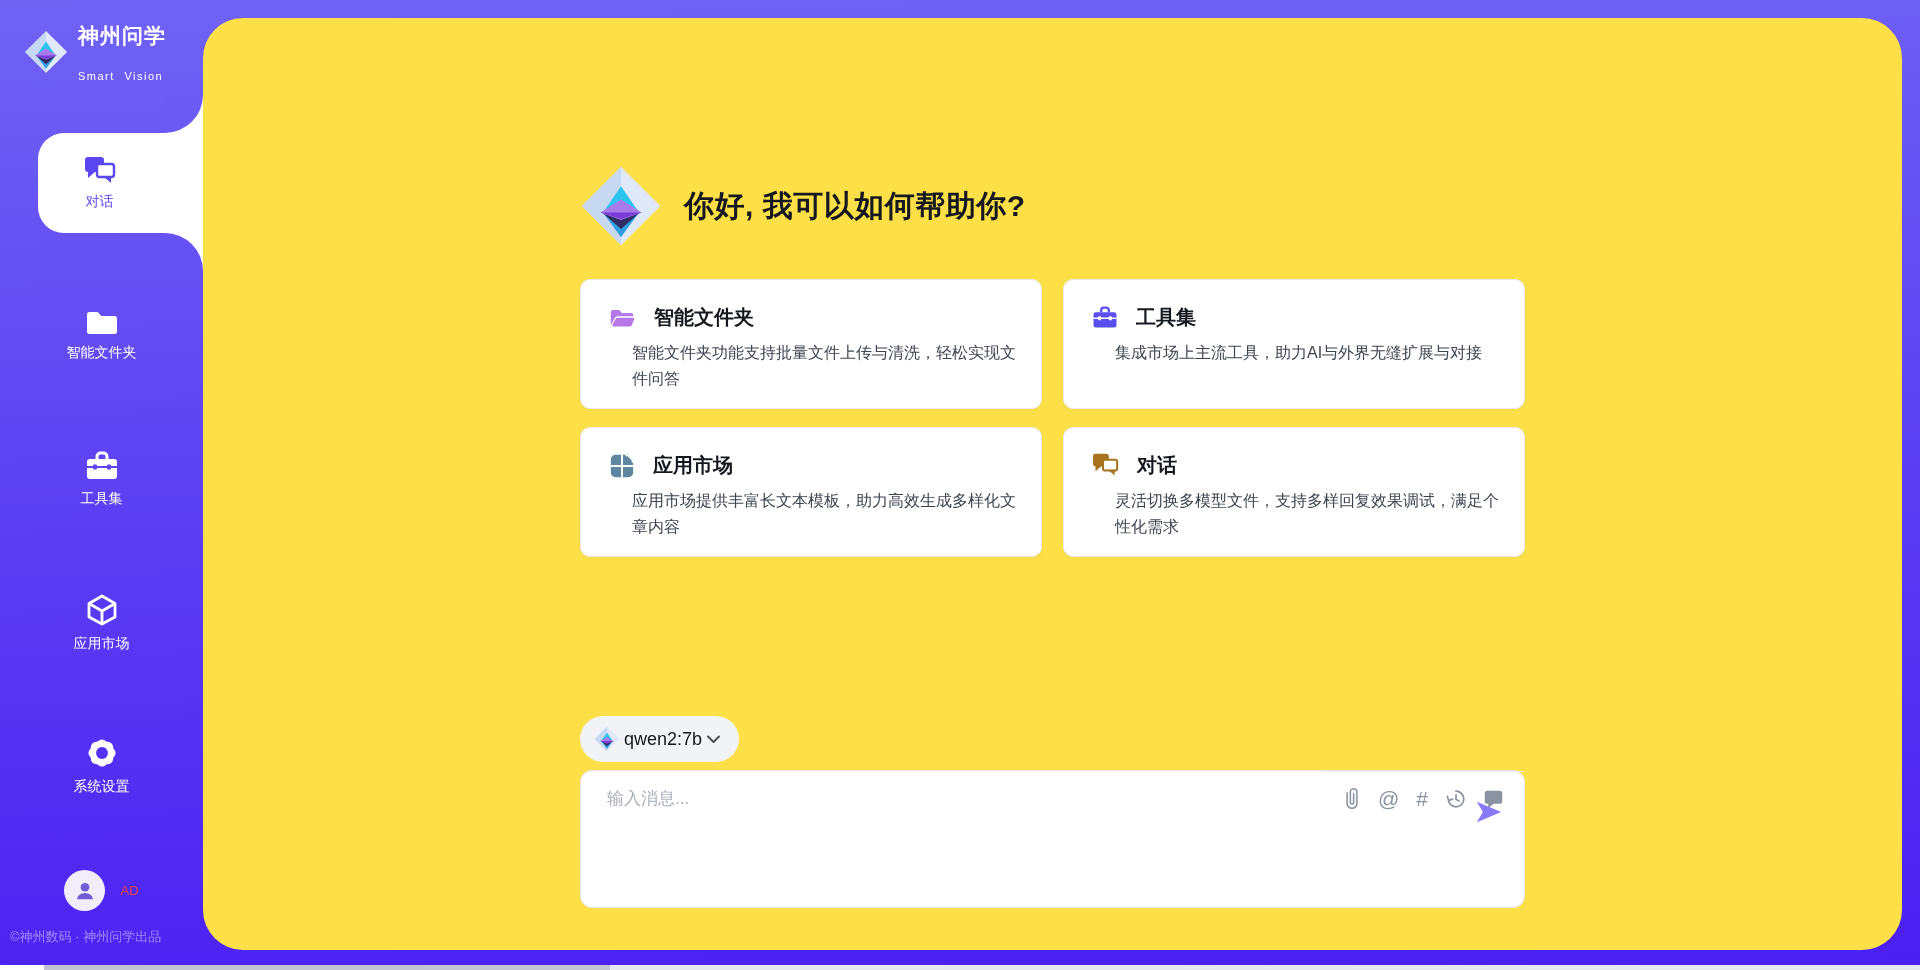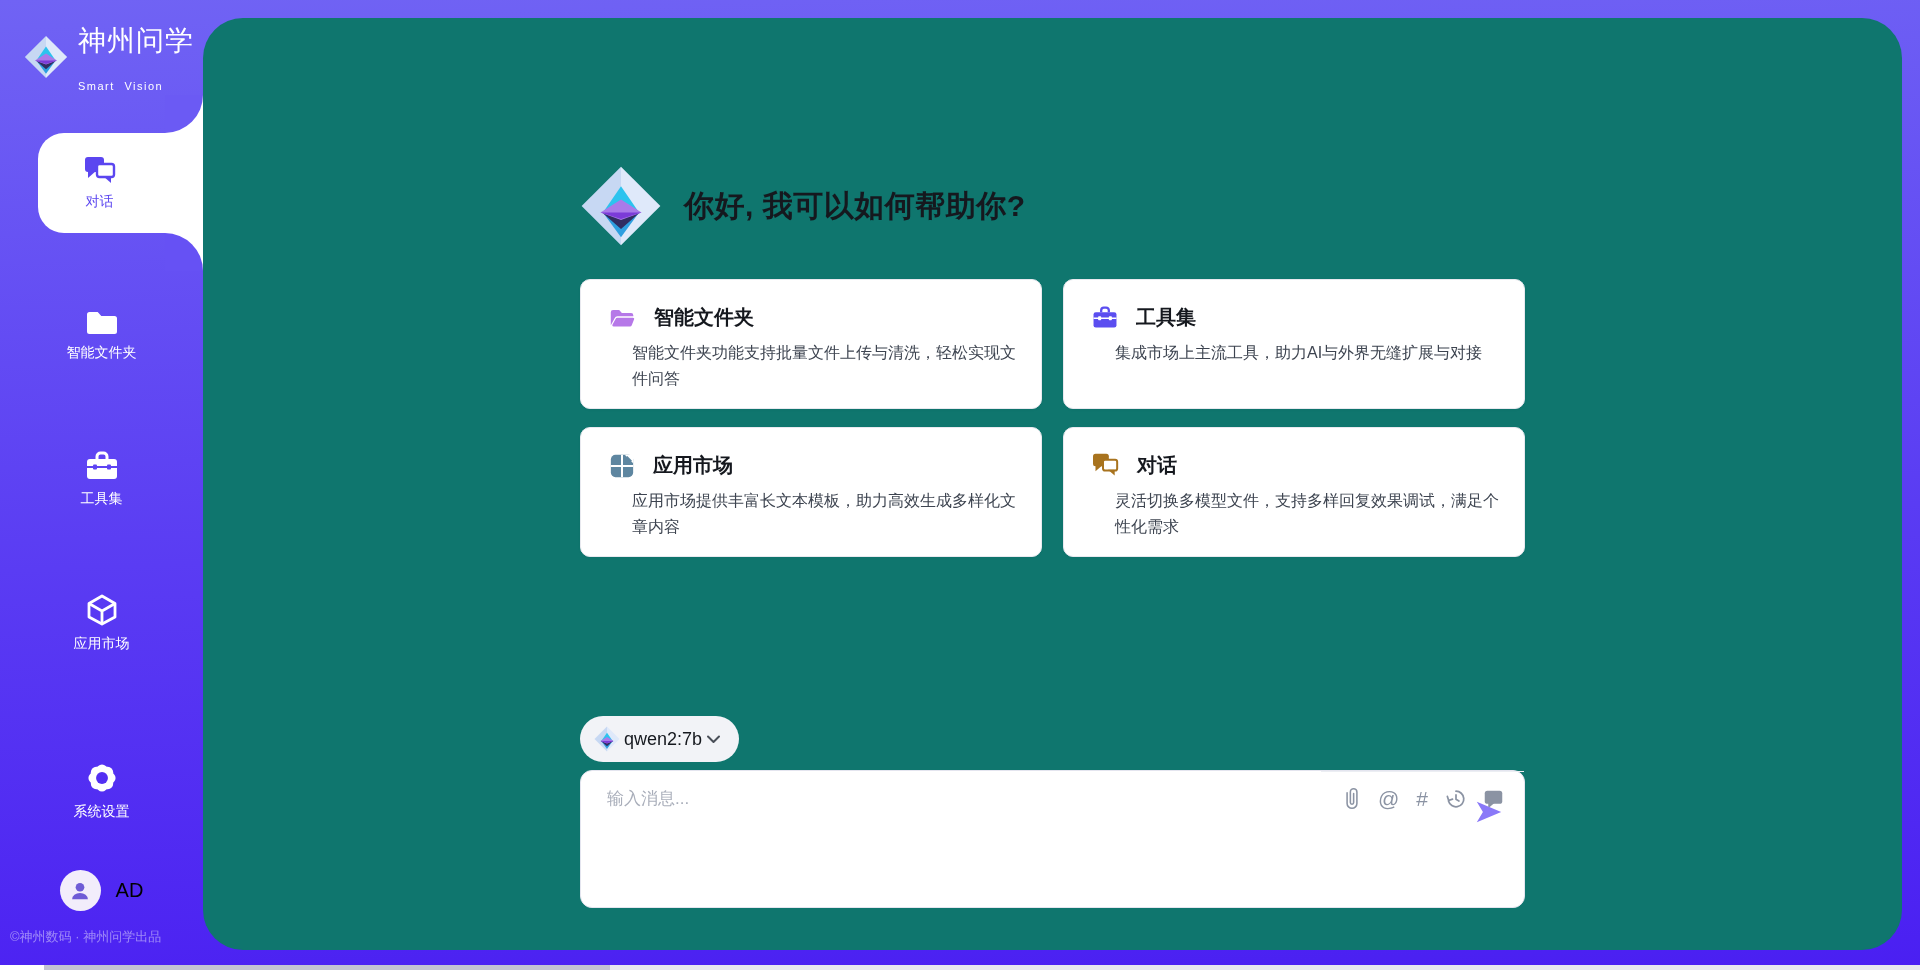--- a/index.html
+++ b/index.html
@@ -7,21 +7,21 @@
   body {
     font-family:"Liberation Sans","DejaVu Sans",sans-serif;
     background:linear-gradient(178deg,#7063f4 0%,#5a3cf3 55%,#4a1ff2 100%);
     position:relative;
   }
 
   
   .sidebar { position:absolute; left:0; top:0; width:203px; height:970px; }
   .brand { position:absolute; left:24px; top:22px; display:flex; align-items:center; gap:10px; }
   .brand-logo { width:44px; height:44px; }
-  .brand-name { color:#fff; font-size:28px; font-weight:400; letter-spacing:1px; }
+  .brand-name { color:#fff; font-size:21px; font-weight:700; letter-spacing:1px; }
   .brand-sub { color:#fff; font-size:11px; letter-spacing:1.5px; word-spacing:5px; margin-top:20px; }
 
   .tab-active {
     position:absolute; left:38px; top:133px; width:165px; height:100px;
     background:#fff; border-radius:26px 0 0 26px;
     display:flex; flex-direction:column; align-items:center; justify-content:center;
     gap:7px; padding-right:42px; cursor:pointer;
   }
   .tab-active .nav-label { color:#5b46f0; }
   .fillet { position:absolute; width:38px; height:38px; left:165px; background:#fff; }
@@ -32,27 +32,27 @@
 
   .nav-item {
     position:absolute; left:0; width:203px; height:70px;
     display:flex; flex-direction:column; align-items:center; justify-content:center;
     gap:8px; cursor:pointer;
   }
   .nav-label { color:#fff; font-size:14px; }
 
   .user-row { position:absolute; left:0; top:870px; width:203px; display:flex; align-items:center; justify-content:center; gap:15px; cursor:pointer; }
   .avatar { width:41px; height:41px; border-radius:50%; background:#f2edfb; display:flex; align-items:center; justify-content:center; }
-  .user-name { color:#000000; font-size:20px; font-weight:500; }
+  .user-name { color:#ef4444; font-size:13px; font-weight:500; }
   .side-footer { position:absolute; left:10px; top:928px; color:rgba(255,255,255,0.45); font-size:13px;text-align:center; }
 
   
   .panel {
     position:absolute; left:203px; top:18px; right:18px; bottom:20px;
-    background:#0f766e; border-radius:40px;
+    background:#fde047; border-radius:40px;
   }
   .content { position:relative; width:945px; margin:147px auto 0; }
 
   .greeting-row { display:flex; align-items:center; gap:22px; height:82px; }
   .greeting-logo { width:82px; height:82px; }
   .greeting-text { font-size:30px; font-weight:700; color:#15181e; letter-spacing:0.5px; }
 
   .cards { margin-top:32px; display:grid; grid-template-columns:462px 462px; grid-auto-rows:130px; column-gap:21px; row-gap:18px; }
   .card {
     border:1px solid #e8e9ef; border-radius:10px; background:#fff;
@@ -155,21 +155,21 @@
   </div>
 
   <div class="nav-item" style="top:588px">
     <svg width="34" height="34" viewBox="0 0 34 34">
       <path d="M17 3 L30 10.5 V24 L17 31 L4 24 V10.5 Z" fill="none" stroke="#fff" stroke-width="2.8" stroke-linejoin="round"></path>
       <path d="M4 10.5 L17 18 L30 10.5 M17 18 V31" fill="none" stroke="#fff" stroke-width="2.8" stroke-linejoin="round"></path>
     </svg>
     <div class="nav-label">应用市场</div>
   </div>
 
-  <div class="nav-item" style="top:756px">
+  <div class="nav-item" style="top:731px">
     <svg width="34" height="34" viewBox="0 0 32 32">
       <defs>
           <mask id="gearHole">
             <rect width="32" height="32" fill="#fff"></rect>
             <circle cx="16" cy="16" r="5.6" fill="#000"></circle>
           </mask>
         </defs>
       <g mask="url(#gearHole)" fill="#fff">
         <rect x="5.5" y="5.5" width="21" height="21" rx="5"></rect>
         <rect x="5.5" y="5.5" width="21" height="21" rx="5" transform="rotate(45 16 16)"></rect>

